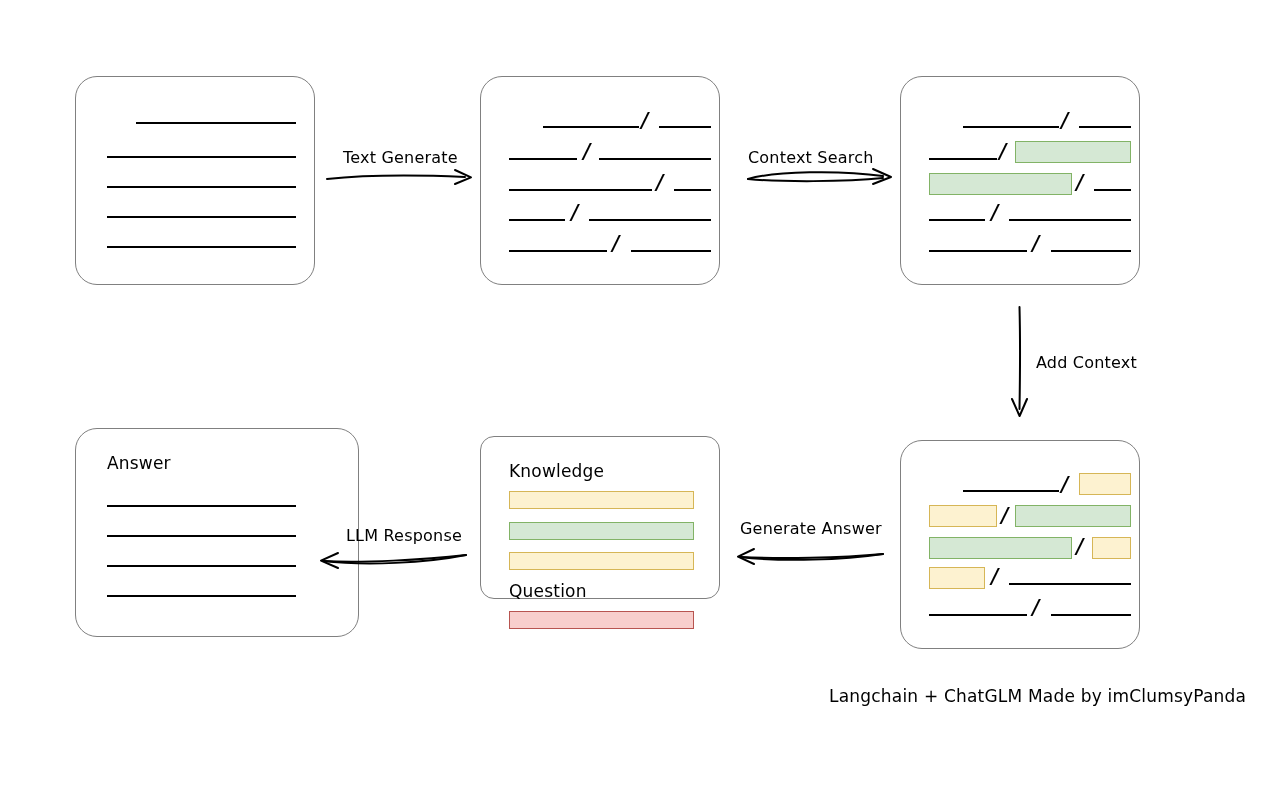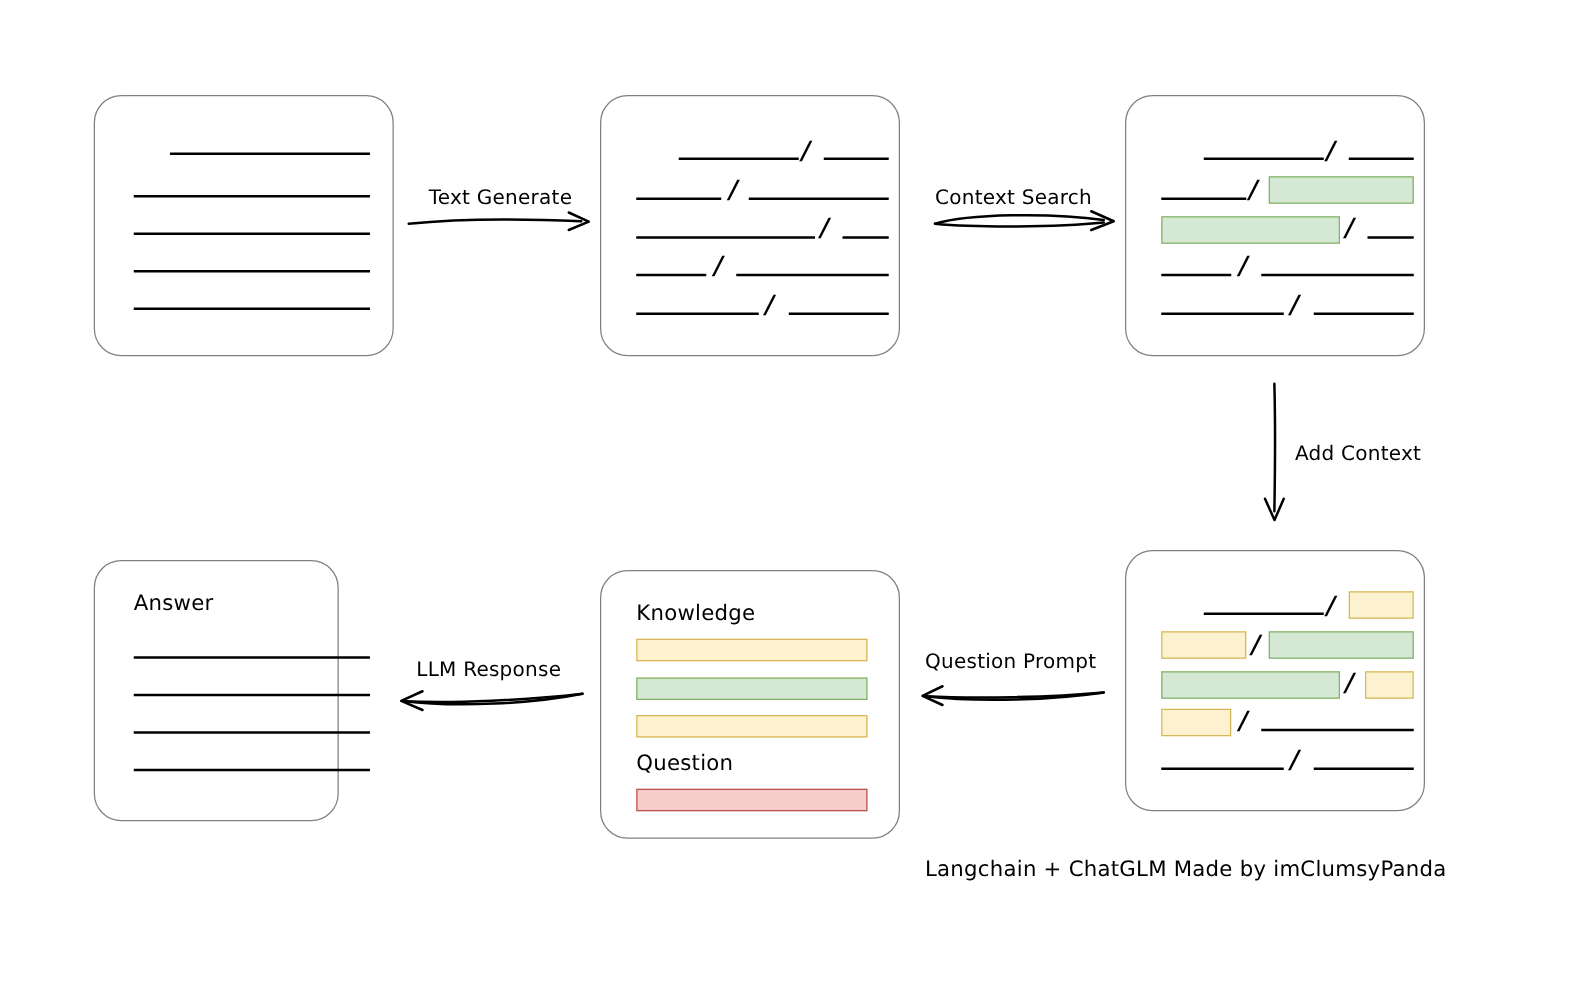--- a/index.html
+++ b/index.html
@@ -155,30 +155,30 @@
 
     <div class="chip yellow" style="left:28px; top:126px; width:56px; height:22px;"></div>
     <div class="slash" style="left:90px;  top:125px;">/</div>
     <div class="rule" style="left:108px; top:142px; width:122px;"></div>
 
     <div class="rule" style="left:28px;  top:173px; width:98px;"></div>
     <div class="slash" style="left:131px; top:156px;">/</div>
     <div class="rule" style="left:150px; top:173px; width:80px;"></div>
   </div>
 
-  <div class="node-box" style="left:480px; top:456px; width:240px; height:215px;">
+  <div class="node-box" style="left:480px; top:436px; width:240px; height:163px;border-radius:14px;">
     <div class="box-label" style="left:28px; top:24px;">Knowledge</div>
     <div class="chip yellow" style="left:28px; top:54px; width:185px; height:18px;"></div>
     <div class="chip green" style="left:28px; top:85px; width:185px; height:18px;"></div>
     <div class="chip yellow" style="left:28px; top:115px; width:185px; height:18px;"></div>
     <div class="box-label" style="left:28px; top:144px;">Question</div>
     <div class="chip red" style="left:28px; top:174px; width:185px; height:18px;"></div>
   </div>
 
-  <div class="node-box" style="left:75px; top:448px; width:196px; height:209px;">
+  <div class="node-box" style="left:75px; top:428px; width:284px; height:209px;">
     <div class="box-label" style="left:31px; top:24px;">Answer</div>
     <div class="rule" style="left:31px; top:76px;  width:189px;"></div>
     <div class="rule" style="left:31px; top:106px; width:189px;"></div>
     <div class="rule" style="left:31px; top:136px; width:189px;"></div>
     <div class="rule" style="left:31px; top:166px; width:189px;"></div>
   </div>
 
   <div class="edge-label" style="left:343px; top:148px;">Text Generate</div>
   <svg class="edge-svg" style="left:325px; top:165px;" width="150" height="24" viewBox="0 0 150 24">
     <path d="M2,14 C40,10 95,10 140,12" fill="none" stroke="#000" stroke-width="2" stroke-linecap="round"></path>
@@ -191,29 +191,29 @@
     <path d="M3,16 C35,19 100,19 138,15" fill="none" stroke="#000" stroke-width="2" stroke-linecap="round"></path>
     <path d="M128,6 L146,14 L128,21" fill="none" stroke="#000" stroke-width="2" stroke-linejoin="round" stroke-linecap="round"></path>
   </svg>
 
   <div class="edge-label" style="left:1036px; top:353px;text-align:center;">Add Context</div>
   <svg class="edge-svg" style="left:1006px; top:305px;" width="30" height="115" viewBox="0 0 30 115">
     <path d="M13.5,2 C14.5,40 14,75 13.5,104" fill="none" stroke="#000" stroke-width="2" stroke-linecap="round"></path>
     <path d="M6,94 L13.6,111 L21,94" fill="none" stroke="#000" stroke-width="2" stroke-linejoin="round" stroke-linecap="round"></path>
   </svg>
 
-  <div class="edge-label" style="left:740px; top:519px;">Question Prompt</div>
+  <div class="edge-label" style="left:740px; top:519px;">Generate Answer</div>
   <svg class="edge-svg" style="left:735px; top:545px;" width="150" height="24" viewBox="0 0 150 24">
     <path d="M148,9 C105,13 45,14 5,12" fill="none" stroke="#000" stroke-width="2" stroke-linecap="round"></path>
     <path d="M148,9 C108,15 48,17 5,12" fill="none" stroke="#000" stroke-width="2" stroke-linecap="round"></path>
     <path d="M19,4 L3,11.7 L19,19" fill="none" stroke="#000" stroke-width="2" stroke-linejoin="round" stroke-linecap="round"></path>
   </svg>
 
-  <div class="edge-label" style="left:333px; top:526px;">LLM Response</div>
+  <div class="edge-label" style="left:346px; top:526px;">LLM Response</div>
   <svg class="edge-svg" style="left:318px; top:550px;" width="150" height="24" viewBox="0 0 150 24">
     <path d="M148,5 C105,10 45,13 5,11" fill="none" stroke="#000" stroke-width="2" stroke-linecap="round"></path>
     <path d="M148,5 C108,13 48,16 5,11" fill="none" stroke="#000" stroke-width="2" stroke-linecap="round"></path>
     <path d="M20,3 L3,10.7 L20,18" fill="none" stroke="#000" stroke-width="2" stroke-linejoin="round" stroke-linecap="round"></path>
   </svg>
 
-  <div class="footer-note" style="left:740px; top:686px;">Langchain + ChatGLM Made by imClumsyPanda</div>
+  <div class="footer-note" style="left:829px; top:686px;">Langchain + ChatGLM Made by imClumsyPanda</div>
 
 </div>
 
 </body></html>

